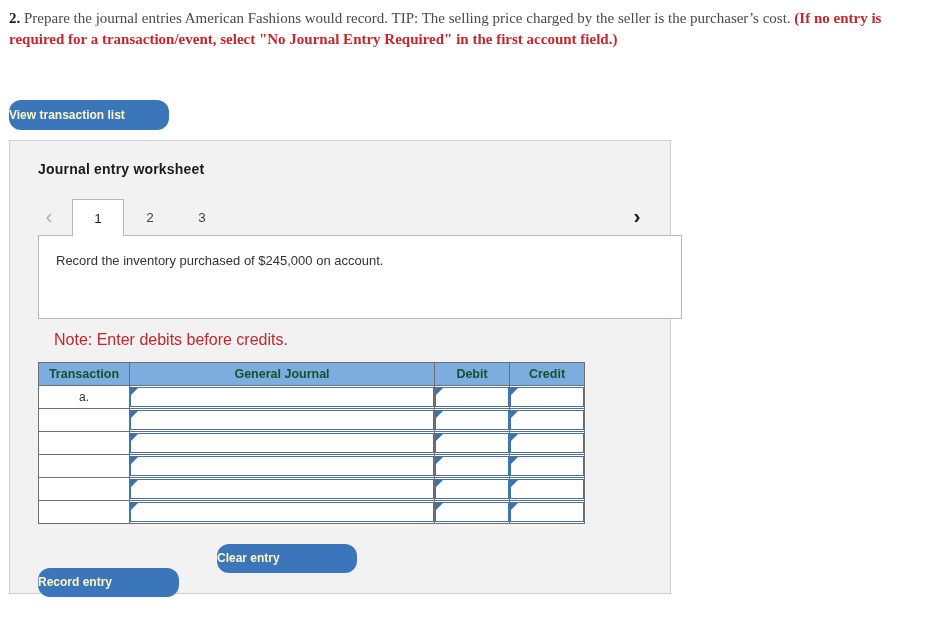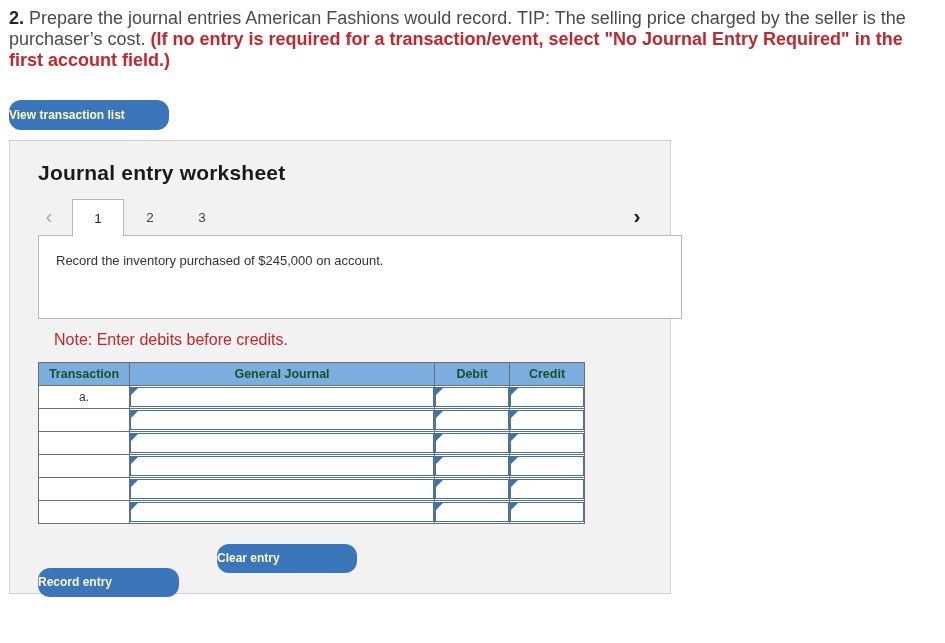--- a/index.html
+++ b/index.html
@@ -14,23 +14,24 @@
     color: #333333;
     overflow: hidden;
   }
 
   
   .prompt {
     position: absolute;
     left: 9px;
     top: 8px;
     width: 930px;
-    font-size: 18px;
+    font-size: 15px;
     line-height: 21px;
     color: #4a4a4a;
+    font-family: Liberation Serif, serif;
   }
   .prompt .qnum {
     font-weight: bold;
     color: #222222;
   }
   .prompt .req {
     color: #c1272d;
     font-weight: bold;
   }
 
@@ -66,21 +67,21 @@
     width: 662px;
     height: 454px;
     background: #f2f2f2;
     border: 1px solid #cfcfcf;
     box-sizing: border-box;
   }
   .panel-title {
     position: absolute;
     left: 28px;
     top: 20px;
-    font-size: 21px;
+    font-size: 14px;
     font-weight: bold;
     color: #1a1a1a;
     letter-spacing: 0.2px;
   }
 
   
   .tabs-row {
     position: absolute;
     left: 28px;
     top: 56px;

